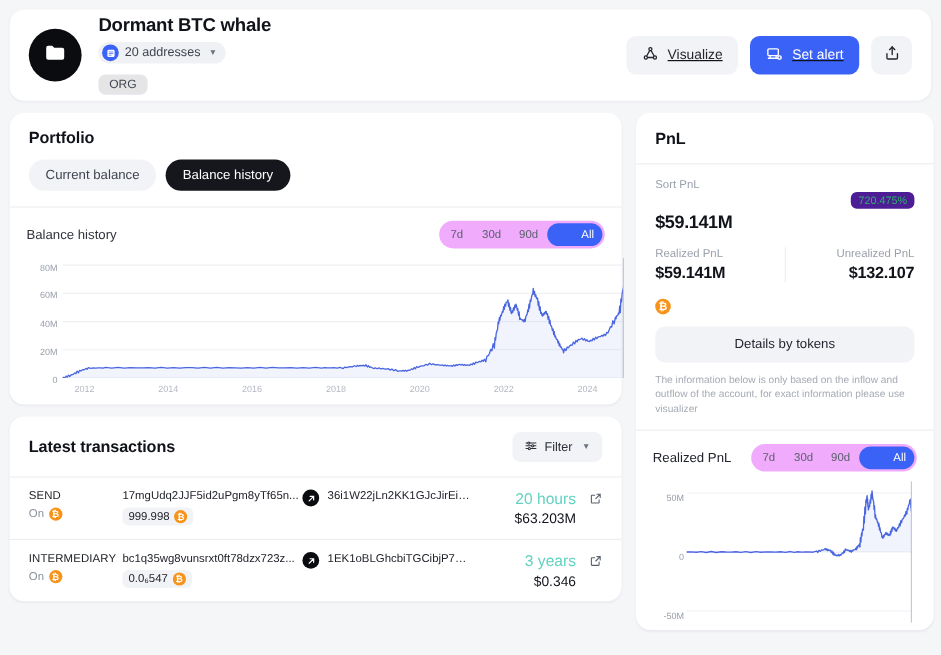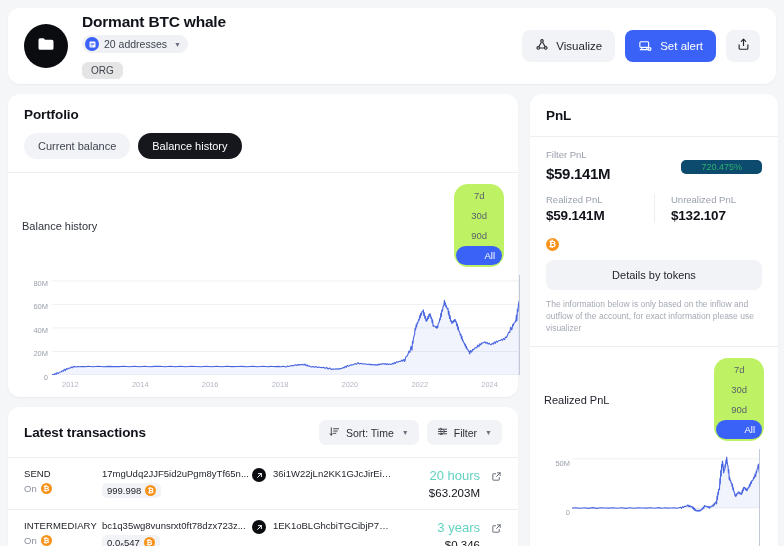--- a/index.html
+++ b/index.html
@@ -49,21 +49,21 @@
     background: #3b62f6; display: inline-flex;
     align-items: center; justify-content: center;
   }
   .caret { font-size: 7px; color: #6b7280; margin-left: 2px; }
   .org-tag {
     display: inline-block; margin-top: 9px;
     border: 1px solid #e4e6eb; border-radius: 6px;
     padding: 2px 8px; font-size: 10px; color: #3f4450;
     background: #e5e5e5;
   }
-  .head-actions { display: flex; align-items: center; gap: 10px; }
+  .head-actions { display: flex; align-items: center; gap: 10px; text-decoration: underline; }
   .btn {
     display: inline-flex; align-items: center; gap: 7px;
     height: 32px; padding: 0 13px; border-radius: 8px;
     font-size: 11.5px; border: none; cursor: pointer;
     font-family: inherit;
   }
   .btn-light { background: #f2f3f6; color: #22252d; }
   .btn-primary { background: #3b62f6; color: #ffffff; }
   .btn-icon {
     width: 34px; height: 32px; border-radius: 8px;
@@ -92,21 +92,21 @@
   .pill-on { background: #15171c; color: #ffffff; }
   .divider { height: 1px; background: #eceef1; }
 
   .chart-head {
     display: flex; align-items: center; justify-content: space-between;
     padding: 11px 14px 4px 14px;
   }
   .chart-label { font-size: 11px; color: #30333c; }
   .range-group {
     display: inline-flex; align-items: center; gap: 1px;
-    background: #bef264; border-radius: 14px; padding: 2px; flex-direction: column;
+    background: #f0abfc; border-radius: 14px; padding: 2px;
   }
   .range {
     height: 19px; min-width: 26px; padding: 0 7px; border-radius: 12px;
     display: inline-flex; align-items: center; justify-content: center;
     font-size: 9.5px; color: #5a606d; cursor: pointer; border: none;
     background: transparent; font-family: inherit;
   }
   .range.active { background: #3b62f6; color: #fff; padding-left: 28px; }
 
   .plot-wrap { position: relative; padding: 4px 14px 8px 14px; }
@@ -172,26 +172,26 @@
   .tx-usd { font-size: 11.5px; color: #11131a; margin-top: 4px; font-weight: 400; }
   .ext { width: 22px; flex: 0 0 22px; text-align: right; padding-left: 6px; }
 
   
   .pnl-head { padding: 14px 16px 13px 16px; }
   .pnl-sec { padding: 12px 16px 0 16px; }
   .small-label { font-size: 9.5px; color: #9aa0ab; }
   .big-val { font-size: 15px; font-weight: 700; letter-spacing: -0.3px; margin-top: 3px; }
   .row-between { display: flex; align-items: flex-end; justify-content: space-between; }
   .pct-badge {
-    background: #0c4a6e; color: #2fae6d; border-radius: 5px;
-    padding: 2px 20px; font-size: 9px; margin-bottom: 8px;
+    background: #4c1d95; color: #2fae6d; border-radius: 5px;
+    padding: 2px 6px; font-size: 9px; margin-bottom: 20px;
   }
   .two-col { display: flex; margin-top: 12px; }
   .two-col > div { flex: 1 1 50%; }
-  .two-col > div + div { border-left: 1px solid #eceef1; padding-left: 16px; }
+  .two-col > div + div { border-left: 1px solid #eceef1; padding-left: 16px; text-align: right; }
   .mid-val { font-size: 13.5px; font-weight: 700; letter-spacing: -0.2px; margin-top: 3px; }
   .token-row { padding: 10px 16px 0 16px; }
   .btc-lg {
     width: 13px; height: 13px; border-radius: 50%;
     background: #f7931a; color: #fff; font-size: 9px; font-weight: 700;
     display: inline-flex; align-items: center; justify-content: center;
   }
   .details-btn {
     margin: 9px 16px 0 16px; height: 30px; border-radius: 8px;
     background: #f2f3f6; color: #22252d; font-size: 11px;
@@ -339,30 +339,20 @@
         </div>
       </div>
 
       <div class="card">
         <div class="tx-head">
           <div class="card-title">Latest transactions</div>
           <div class="tx-tools">
             <button class="tool">
               <span>
                 <svg width="11" height="11" viewBox="0 0 24 24" fill="none" stroke="#2b2f38" stroke-width="1.9" stroke-linecap="round">
-                  <path d="M5 4v16M2.5 17 5 20l2.5-3"></path>
-                  <path d="M10 6h11M10 11h8M10 16h5"></path>
-                </svg>
-              </span>
-              <span>Sort: Time</span>
-              <span class="caret">▼</span>
-            </button>
-            <button class="tool">
-              <span>
-                <svg width="11" height="11" viewBox="0 0 24 24" fill="none" stroke="#2b2f38" stroke-width="1.9" stroke-linecap="round">
                   <path d="M3 7h18M3 12h18M3 17h18"></path>
                   <circle cx="8" cy="7" r="2" fill="#f2f3f6"></circle>
                   <circle cx="15" cy="12" r="2" fill="#f2f3f6"></circle>
                   <circle cx="9" cy="17" r="2" fill="#f2f3f6"></circle>
                 </svg>
               </span>
               <span>Filter</span>
               <span class="caret">▼</span>
             </button>
           </div>
@@ -444,21 +434,21 @@
     </div>
 
     <div class="col-right">
       <div class="card">
         <div class="pnl-head">
           <div class="card-title">PnL</div>
         </div>
         <div class="divider"></div>
 
         <div class="pnl-sec">
-          <div class="small-label">Filter PnL</div>
+          <div class="small-label">Sort PnL</div>
           <div class="row-between">
             <div class="big-val">$59.141M</div>
             <div class="pct-badge">720.475%</div>
           </div>
 
           <div class="two-col">
             <div>
               <div class="small-label">Realized PnL</div>
               <div class="mid-val">$59.141M</div>
             </div>

